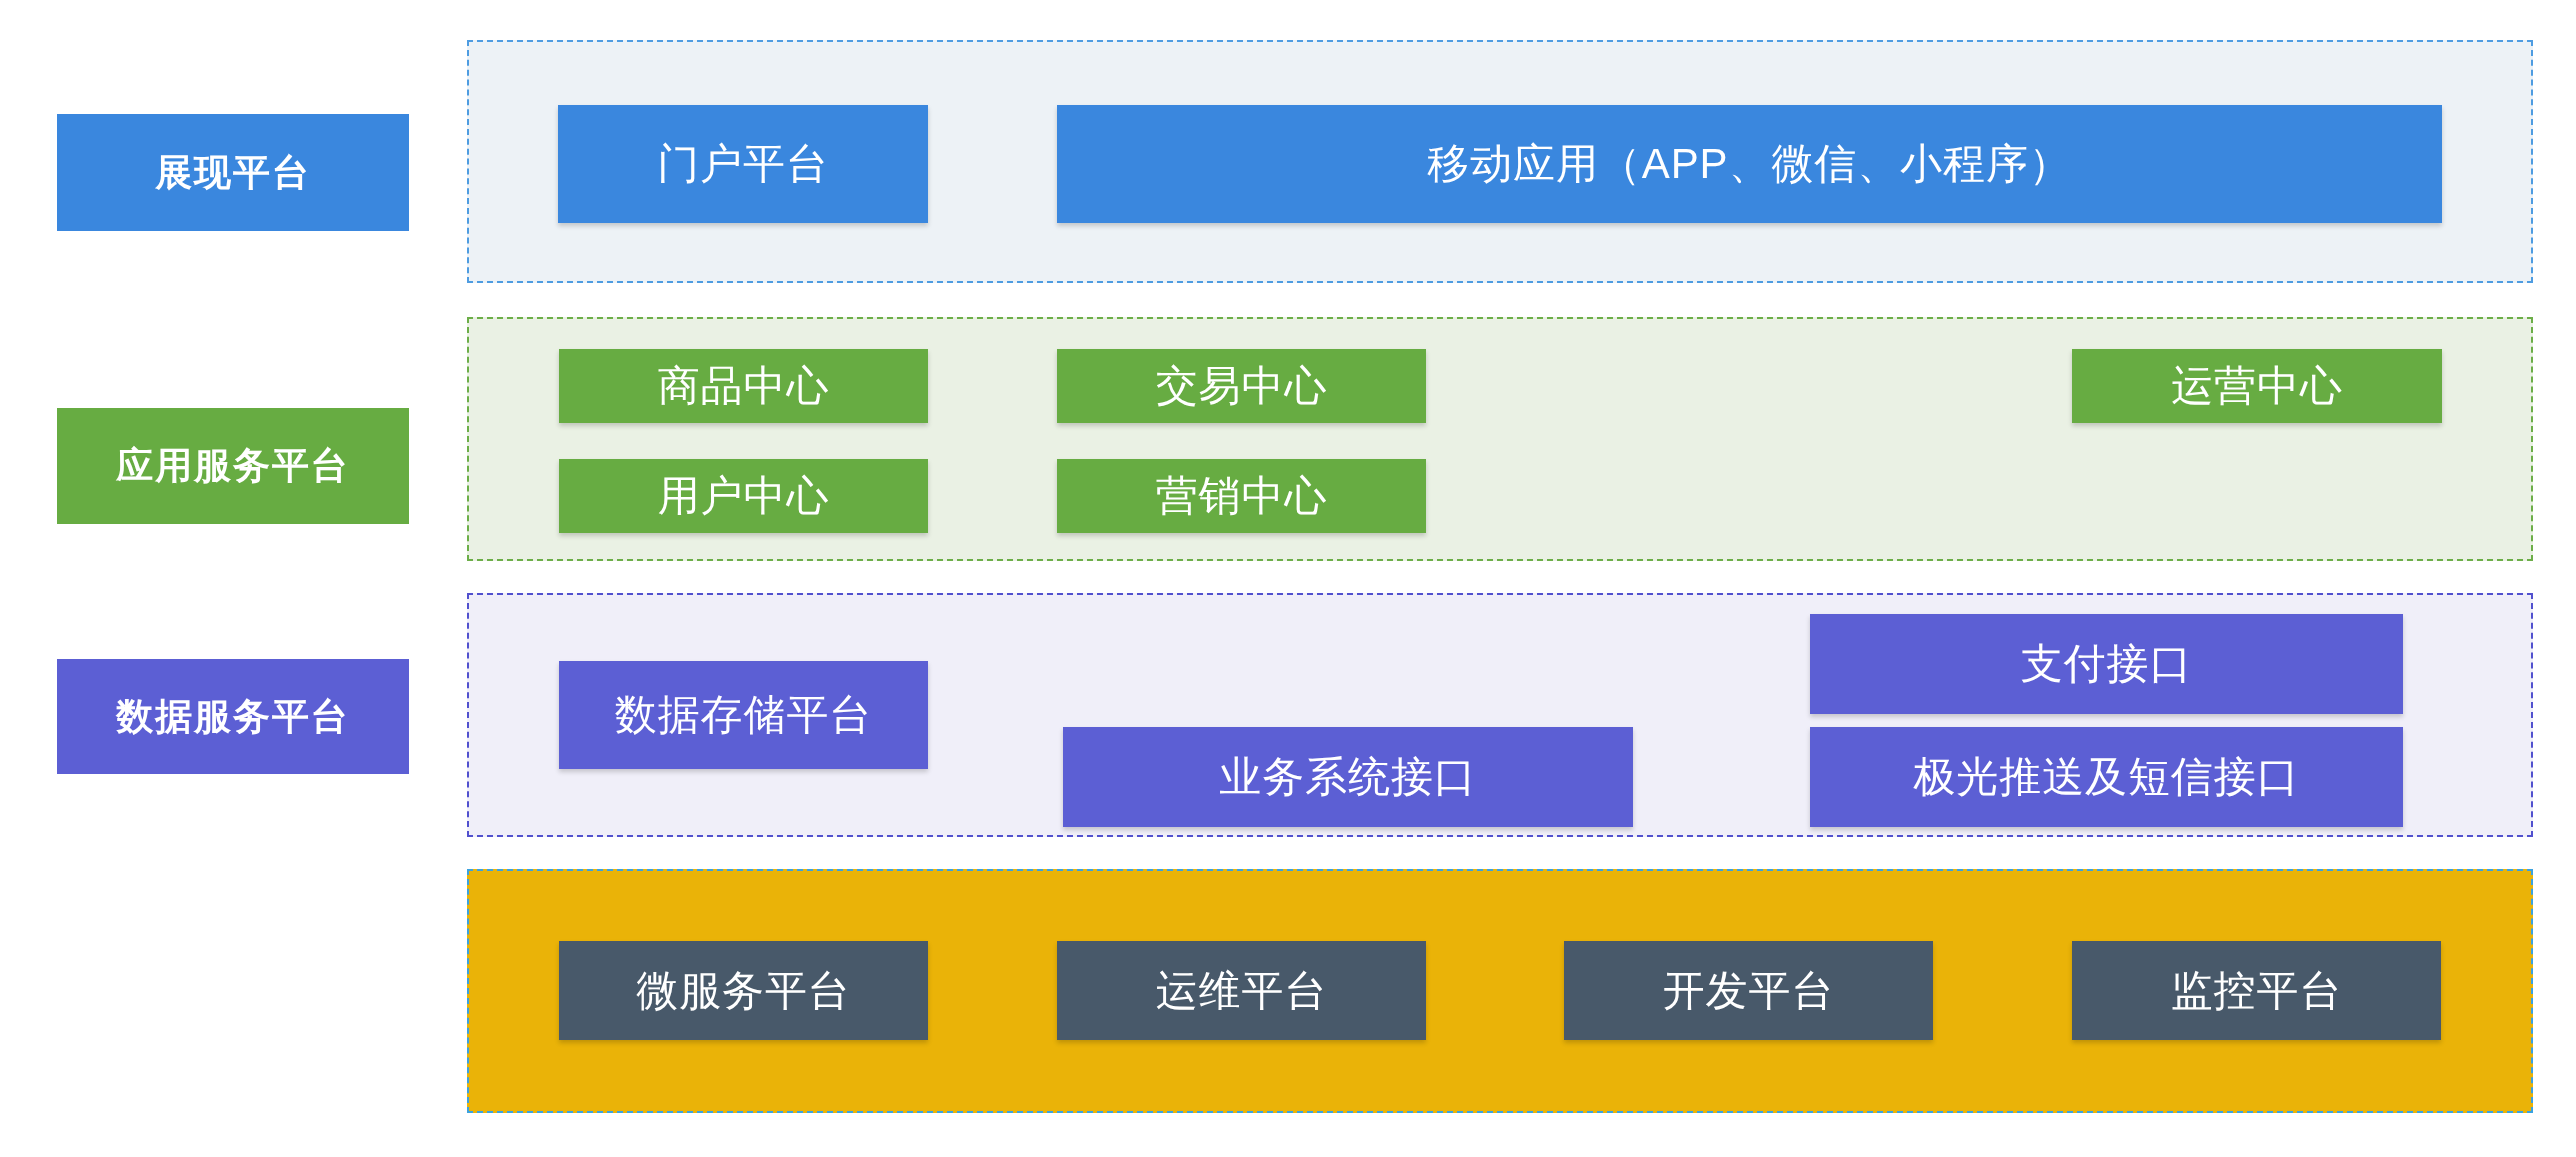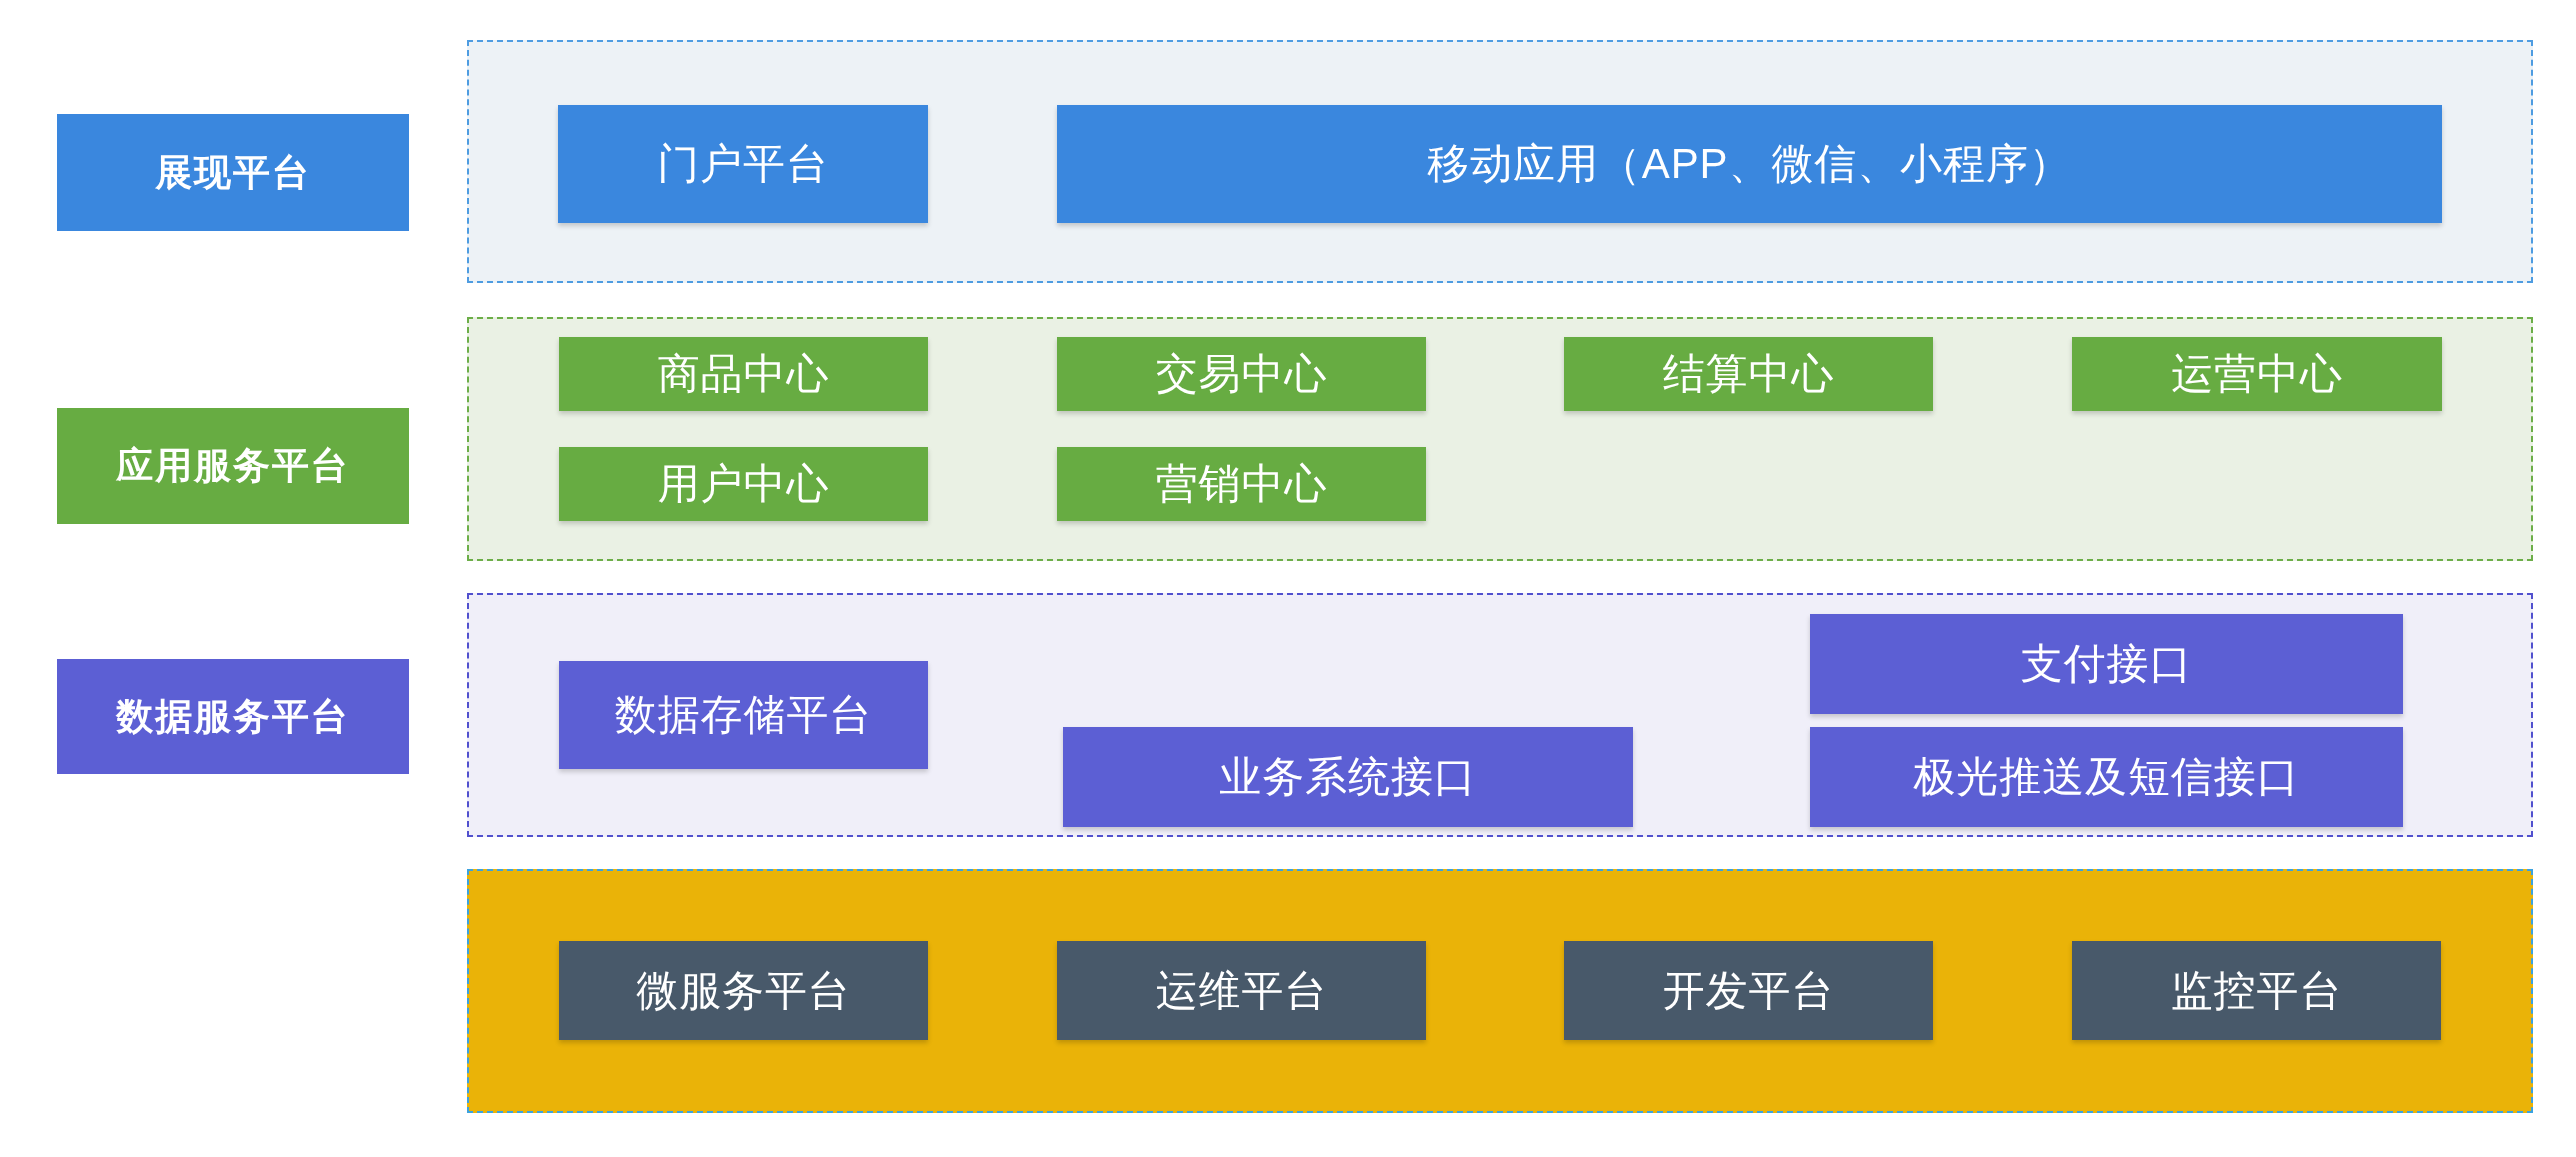--- a/index.html
+++ b/index.html
@@ -56,21 +56,21 @@
   .blue   { background: #3a87de; }
   .green  { background: #67ac42; }
   .purple { background: #5c5fd4; }
   .slate  { background: #48596a; }
 
   
   .b-portal { left: 89px;  top: 63px; width: 370px;  height: 118px; }
   .b-mobile { left: 588px; top: 63px; width: 1385px; height: 118px; }
 
   
-  .r2 { width: 369px; height: 74px; }
+  .r2 { width: 369px; height: 74px; margin-top: 12px; }
   .c1 { left: 90px; }  .c2 { left: 588px; }  .c3 { left: 1095px; }  .c4 { left: 1603px; width: 370px; }
   .rowA { top: 17.6px; } .rowB { top: 128px; }
 
   
   .b-storage  { left: 90px;   top: 66px;  width: 369px; height: 108px; }
   .b-freight  { left: 594px;  top: 18.5px;  width: 570px; height: 100px; }
   .b-business { left: 594px;  top: 132px; width: 570px; height: 100px; }
   .b-payment  { left: 1341px; top: 18.5px;  width: 593px; height: 100px; }
   .b-push     { left: 1341px; top: 132px; width: 593px; height: 100px; }
 
@@ -87,21 +87,20 @@
   <div class="side-label lbl-3">数据服务平台</div>
 
   <div class="group grp-1">
     <div class="box blue b-portal">门户平台</div>
     <div class="box blue b-mobile">移动应用（APP、微信、小程序）</div>
   </div>
 
   <div class="group grp-2">
     <div class="box green r2 c1 rowA">商品中心</div>
     <div class="box green r2 c2 rowA">交易中心</div>
-    <div class="box green r2 c3 rowA">结算中心</div>
     <div class="box green r2 c4 rowA">运营中心</div>
     <div class="box green r2 c1 rowB">用户中心</div>
     <div class="box green r2 c2 rowB">营销中心</div>
   </div>
 
   <div class="group grp-3">
     <div class="box purple b-storage">数据存储平台</div>
     <div class="box purple b-business">业务系统接口</div>
     <div class="box purple b-payment">支付接口</div>
     <div class="box purple b-push">极光推送及短信接口</div>

